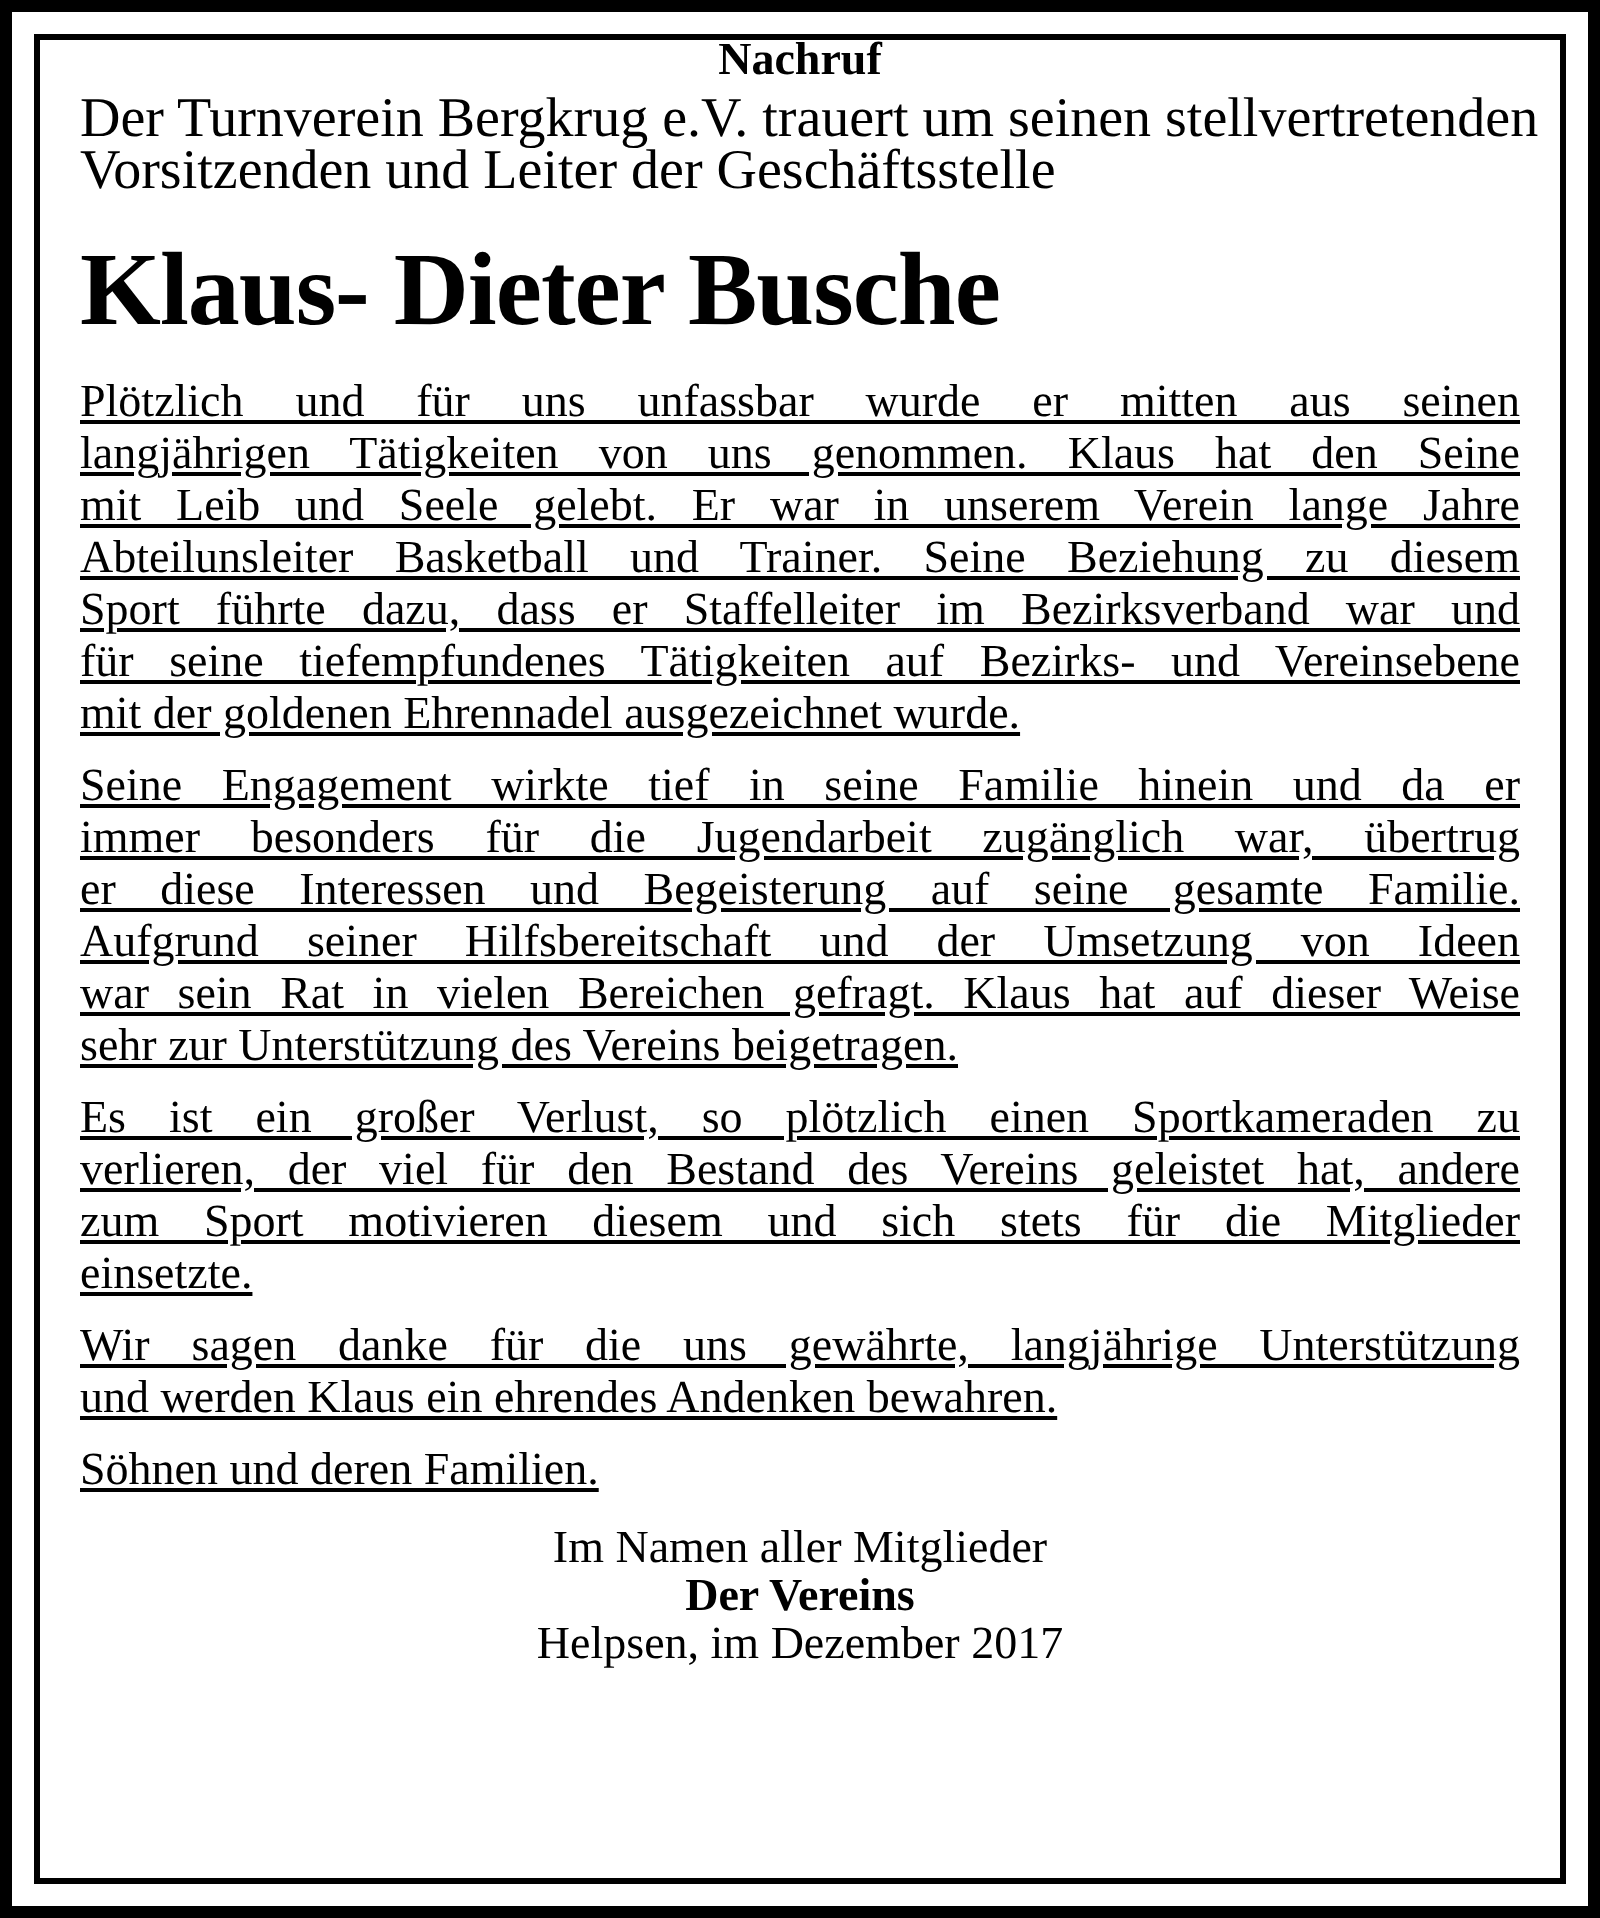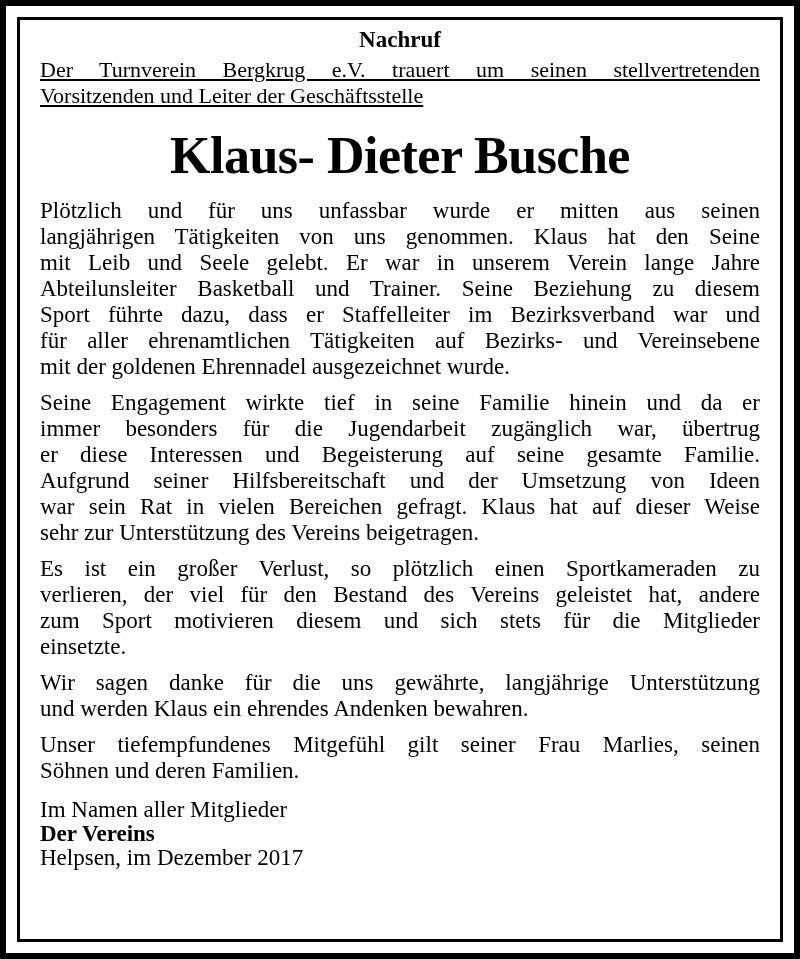--- a/index.html
+++ b/index.html
@@ -6,37 +6,37 @@
   body { width: 800px; height: 959px; position: relative; overflow: hidden; }
   .frame-outer {
     position: absolute; left: 0; top: 0; width: 800px; height: 959px;
     box-sizing: border-box; border: 6px solid #000; background: #fff;
   }
   .frame-inner {
     position: absolute; left: 11px; top: 11px; right: 11px; bottom: 11px;
     border: 3px solid #000; background: #fff;
   }
   .content {
-    position: absolute; left: 40px; top: 22px; width: 720px;
+    position: absolute; left: 40px; top: 12px; width: 720px;
     font-family: "Liberation Serif", "DejaVu Serif", serif;
     color: #000;
   }
   .title-small {
     text-align: center; font-weight: bold; font-size: 23px; line-height: 30px;
     margin: 3px 0 2px 0;
   }
-  .intro { font-size: 22px; line-height: 26px; margin: 0; text-decoration: underline; }
+  .intro { font-size: 28px; line-height: 26px; margin: 0; }
   .name {
-    text-align: center; font-weight: bold; font-size: 52px; line-height: 60px;
+    font-weight: bold; font-size: 52px; line-height: 60px;
     margin: 17px 0 12px 0; letter-spacing: -0.5px;
   }
-  .para { font-size: 23px; line-height: 26px; margin: 0 0 10px 0; }
+  .para { font-size: 23px; line-height: 26px; margin: 0 0 10px 0; text-decoration: underline; }
   .ln { display: block; text-align: justify; text-align-last: justify; white-space: nowrap; }
   .ln.last { text-align: left; text-align-last: left; }
-  .sig { font-size: 23px; line-height: 24px; margin-top: 14px; }
+  .sig { text-align: center; font-size: 23px; line-height: 24px; margin-top: 14px; }
   .sig .bold { font-weight: bold; }
   .sig .place { }
 </style>
 </head>
 <body>
 
 <div class="frame-outer">
   <div class="frame-inner"></div>
 </div>
 
@@ -49,21 +49,21 @@
   </div>
 
   <div class="name">Klaus- Dieter Busche</div>
 
   <div class="para">
     <span class="ln">Plötzlich und für uns unfassbar wurde er mitten aus seinen</span>
     <span class="ln">langjährigen Tätigkeiten von uns genommen. Klaus hat den Seine</span>
     <span class="ln">mit Leib und Seele gelebt. Er war in unserem Verein lange Jahre</span>
     <span class="ln">Abteilunsleiter Basketball und Trainer. Seine Beziehung zu diesem</span>
     <span class="ln">Sport führte dazu, dass er Staffelleiter im Bezirksverband war und</span>
-    <span class="ln">für aller ehrenamtlichen Tätigkeiten auf Bezirks- und Vereinsebene</span>
+    <span class="ln">für seine tiefempfundenes Tätigkeiten auf Bezirks- und Vereinsebene</span>
     <span class="ln last">mit der goldenen Ehrennadel ausgezeichnet wurde.</span>
   </div>
 
   <div class="para">
     <span class="ln">Seine Engagement wirkte tief in seine Familie hinein und da er</span>
     <span class="ln">immer besonders für die Jugendarbeit zugänglich war, übertrug</span>
     <span class="ln">er diese Interessen und Begeisterung auf seine gesamte Familie.</span>
     <span class="ln">Aufgrund seiner Hilfsbereitschaft und der Umsetzung von Ideen</span>
     <span class="ln">war sein Rat in vielen Bereichen gefragt. Klaus hat auf dieser Weise</span>
     <span class="ln last">sehr zur Unterstützung des Vereins beigetragen.</span>
@@ -75,21 +75,20 @@
     <span class="ln">zum Sport motivieren diesem und sich stets für die Mitglieder</span>
     <span class="ln last">einsetzte.</span>
   </div>
 
   <div class="para">
     <span class="ln">Wir sagen danke für die uns gewährte, langjährige Unterstützung</span>
     <span class="ln last">und werden Klaus ein ehrendes Andenken bewahren.</span>
   </div>
 
   <div class="para">
-    <span class="ln">Unser tiefempfundenes Mitgefühl gilt seiner Frau Marlies, seinen</span>
     <span class="ln last">Söhnen und deren Familien.</span>
   </div>
 
   <div class="sig">
     <div>Im Namen aller Mitglieder</div>
     <div class="bold">Der Vereins</div>
     <div class="place">Helpsen, im Dezember 2017</div>
   </div>
 </div>
 

